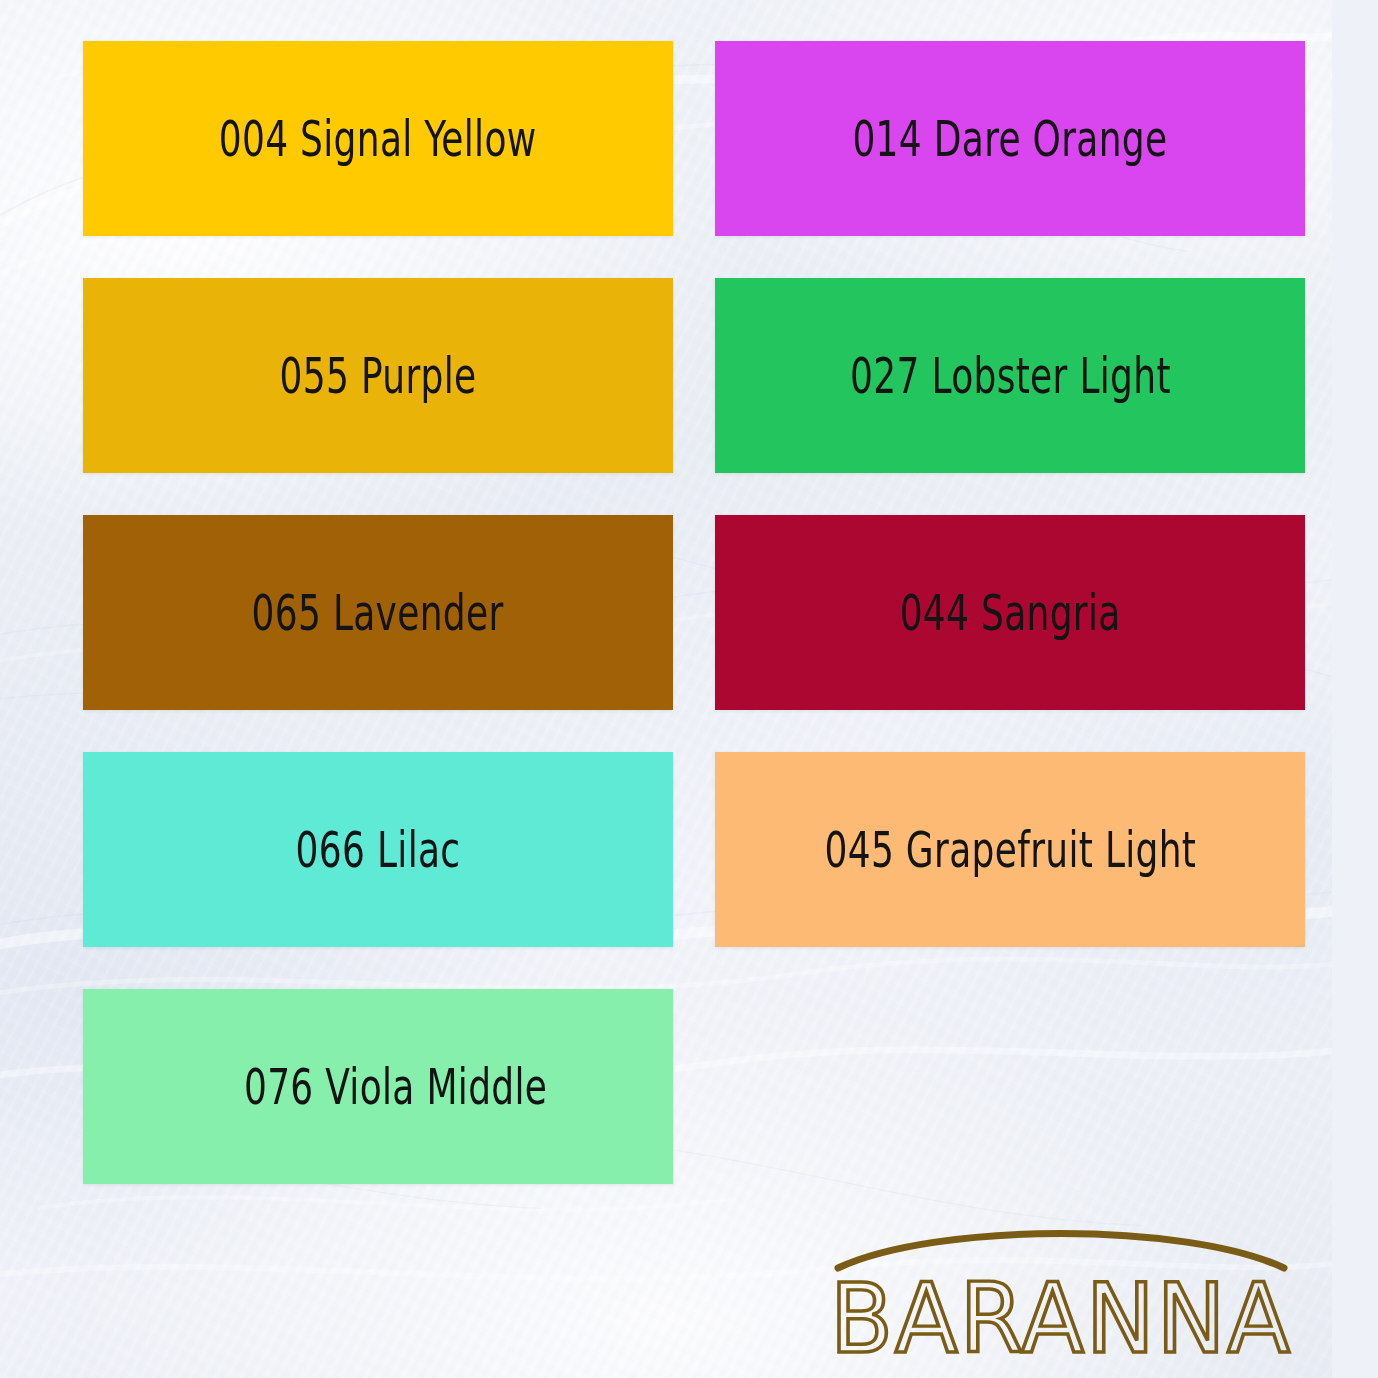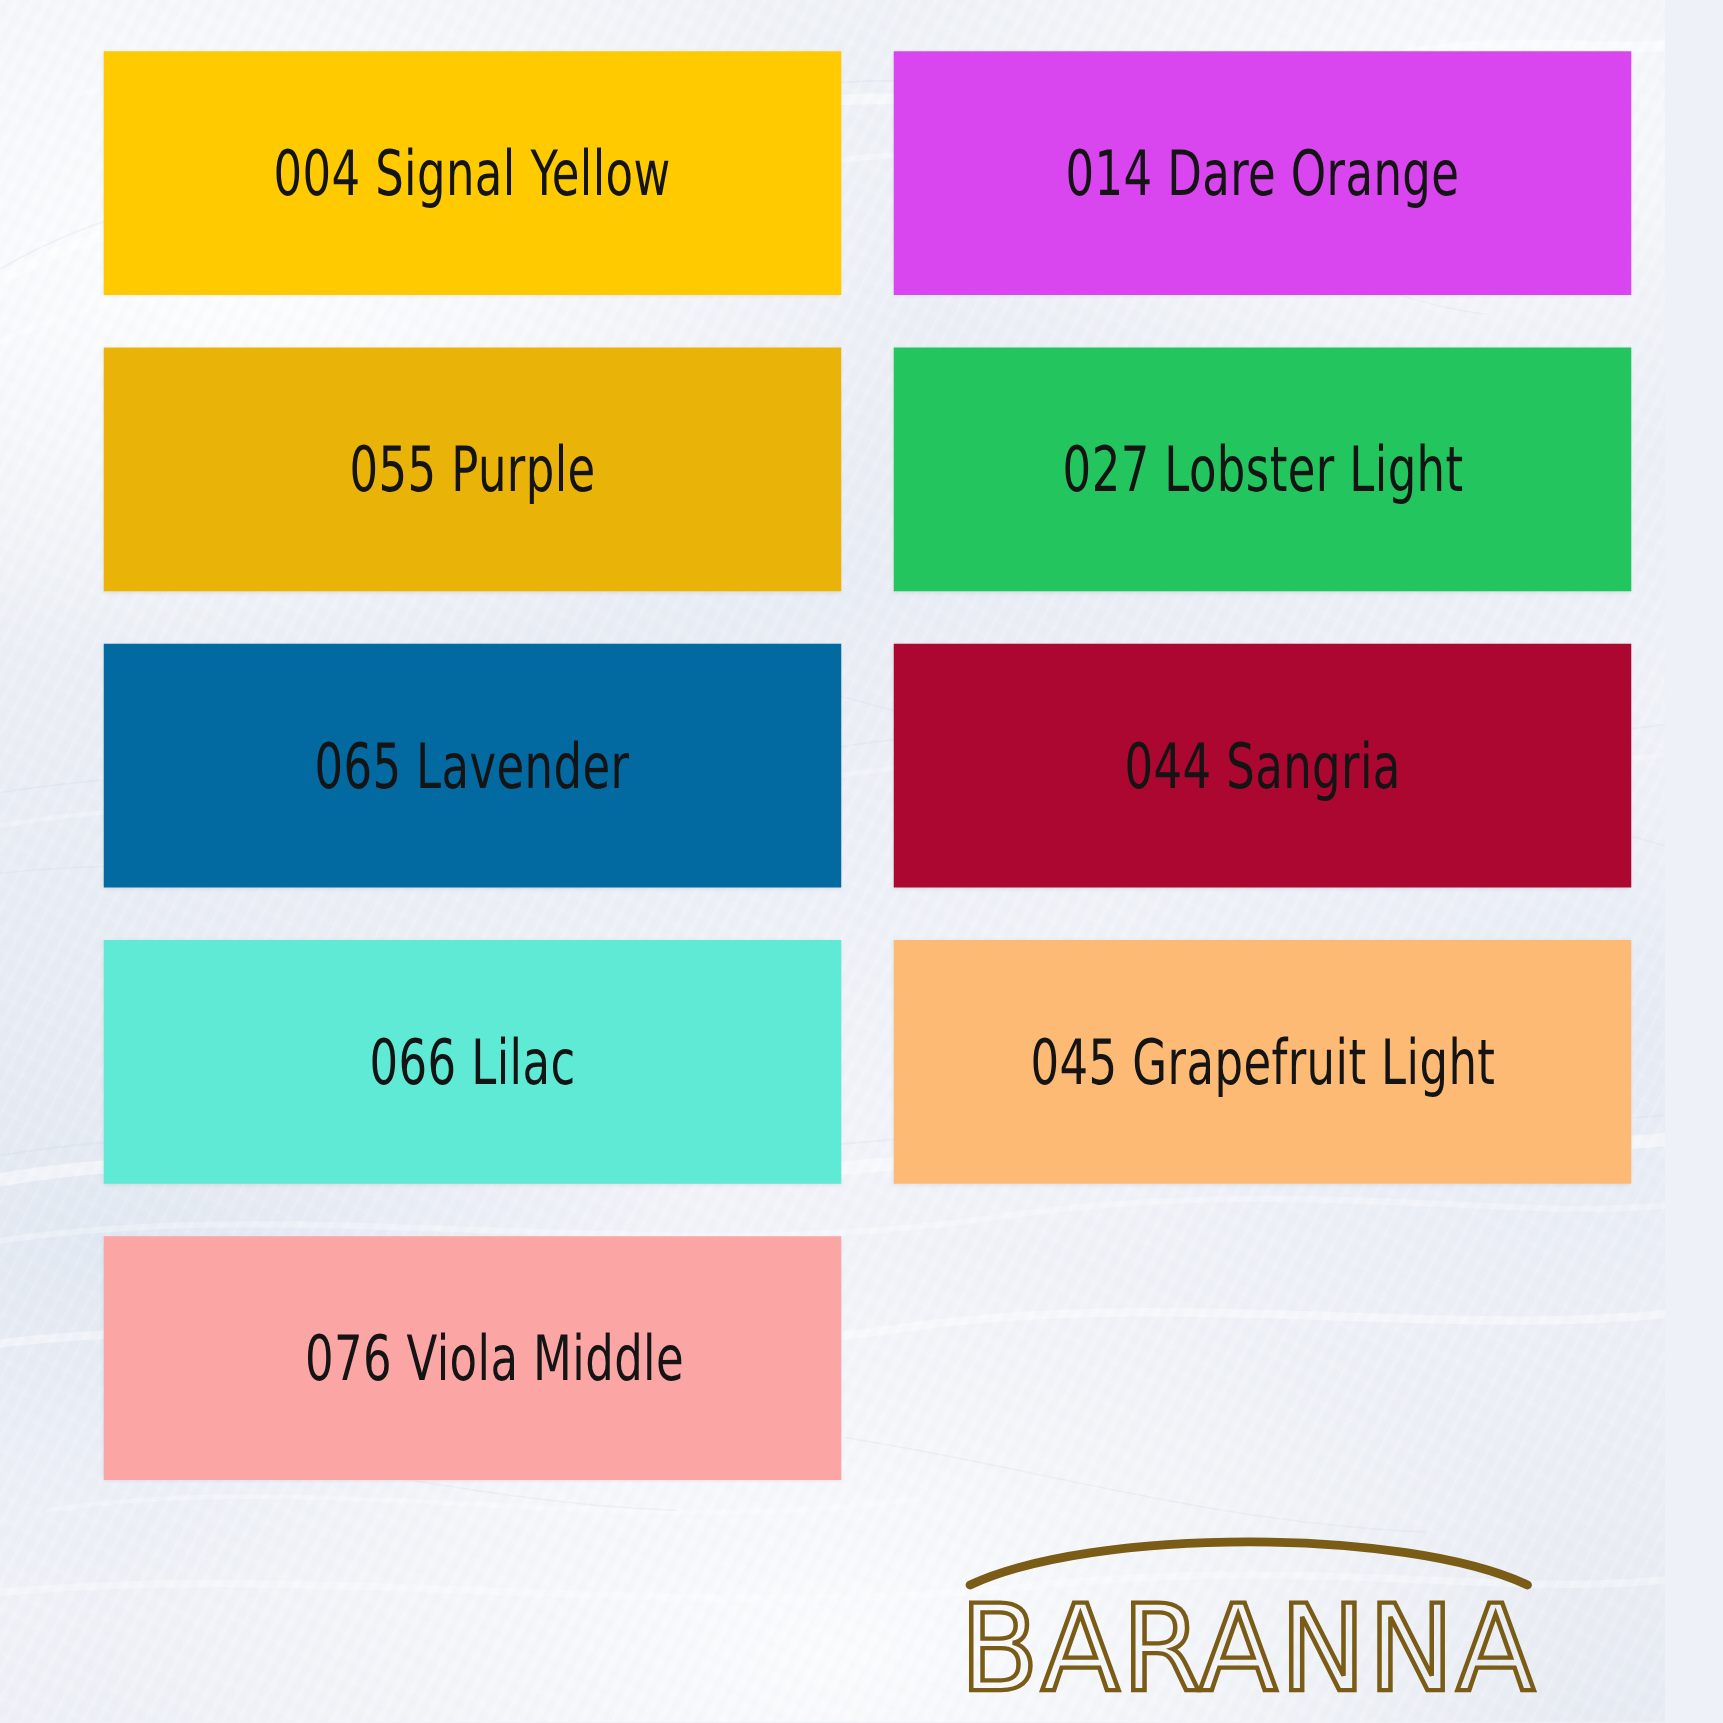--- a/index.html
+++ b/index.html
@@ -72,21 +72,21 @@
     color: #141414;
     white-space: nowrap;
     transform: scaleX(0.80);
     transform-origin: center center;
     font-weight: 400;
   }
 
   
   #logo {
     position: absolute;
-    left: 754px;
+    left: 816px;
     top: 1228px;
     width: 490px;
     height: 135px;
   }
   #logo svg { display: block; width: 100%; height: 100%; }
   .logo-word {
     font-family: "DejaVu Sans Condensed", "Liberation Sans Narrow", "Liberation Sans", sans-serif;
     font-size: 96px;
     letter-spacing: 2px;
     fill: none;
@@ -138,37 +138,37 @@
     </div>
 
     <div class="swatch" style="background-color: #eab308;">
       <span class="swatch-label" style="color: rgb(20, 20, 20);">055 Purple</span>
     </div>
 
     <div class="swatch" style="background-color: #22c55e;">
       <span class="swatch-label" style="color: rgb(20, 20, 20);">027 Lobster Light</span>
     </div>
 
-    <div class="swatch" style="background-color: #0369a1;">
+    <div class="swatch" style="background-color: #a16207;">
       <span class="swatch-label" style="color: rgb(20, 20, 20);">065 Lavender</span>
     </div>
 
     <div class="swatch" style="background-color: rgb(171, 7, 48);">
       <span class="swatch-label" style="color: rgb(20, 20, 20);">044 Sangria</span>
     </div>
 
     <div class="swatch" style="background-color: #5eead4;">
       <span class="swatch-label" style="color: rgb(20, 20, 20);">066 Lilac</span>
     </div>
 
     <div class="swatch" style="background-color: #fdba74;">
       <span class="swatch-label" style="color: rgb(20, 20, 20);">045 Grapefruit Light</span>
     </div>
 
-    <div class="swatch" style="background-color: #fca5a5; padding-left: 36px;">
+    <div class="swatch" style="background-color: #86efac; padding-left: 36px;">
       <span class="swatch-label" style="color: rgb(20, 20, 20);">076 Viola Middle</span>
     </div>
 
   </div>
 
   <div id="logo">
     <svg viewBox="0 0 490 135" preserveAspectRatio="xMidYMid meet">
       <path id="brand-arc" d="M 22,40 C 120,-6 370,-6 468,40" fill="none" stroke-linecap="round" stroke-width="7" stroke="#7A5C16"></path>
       <text id="brand-word" class="logo-word" x="245" y="124" text-anchor="middle" textLength="462" lengthAdjust="spacingAndGlyphs" stroke="#7A5C16" fill="none">BARANNA</text>
     </svg>

